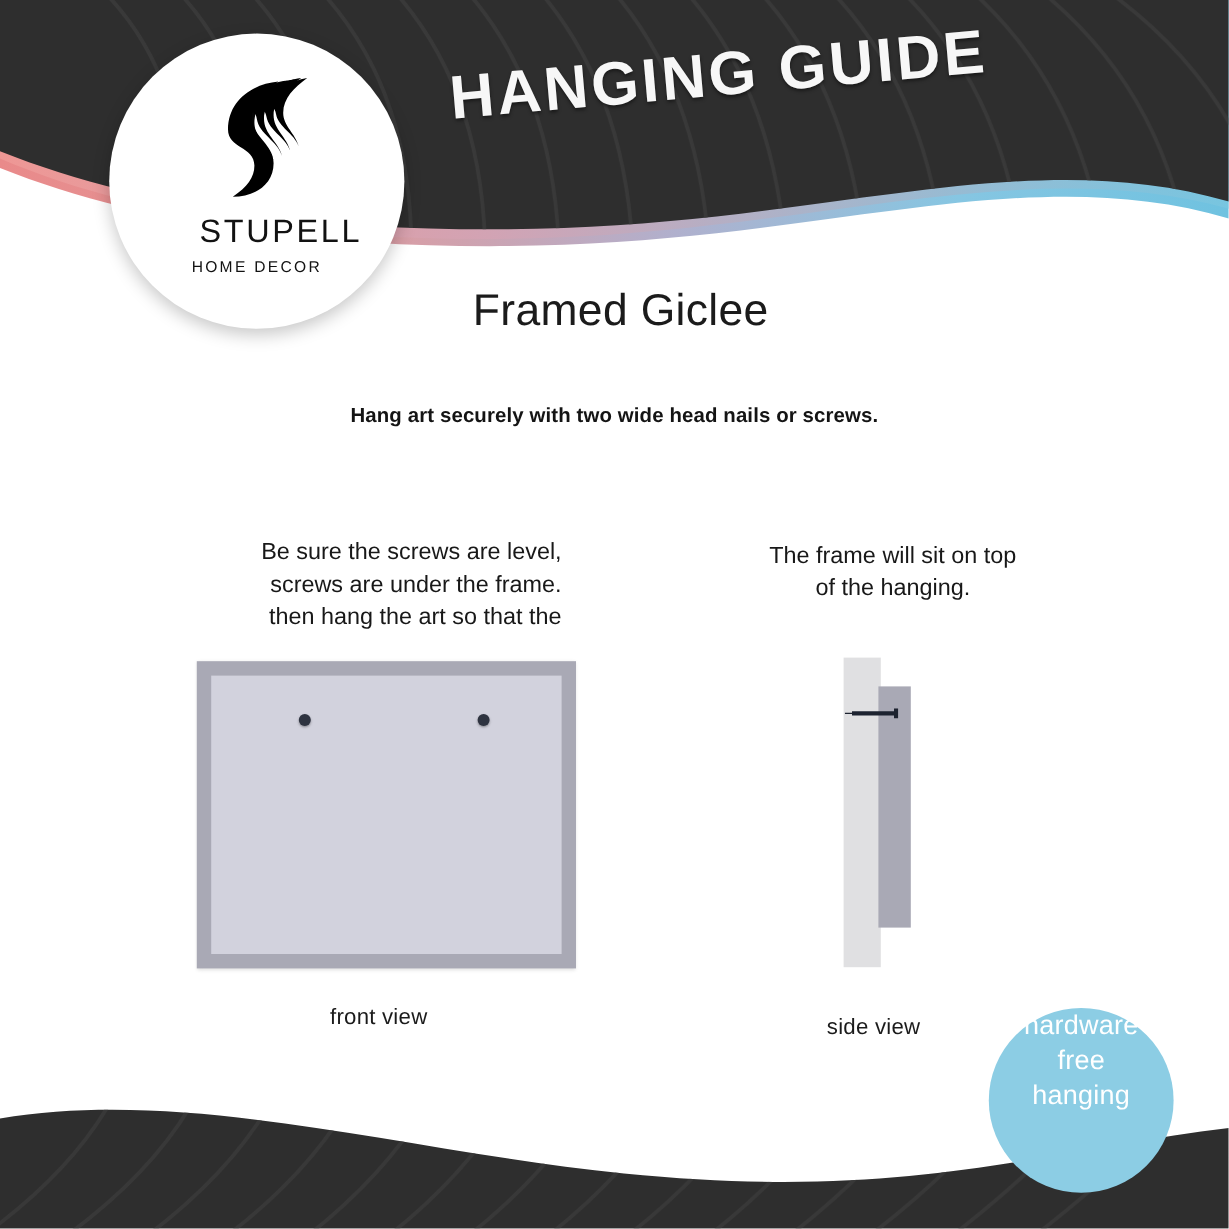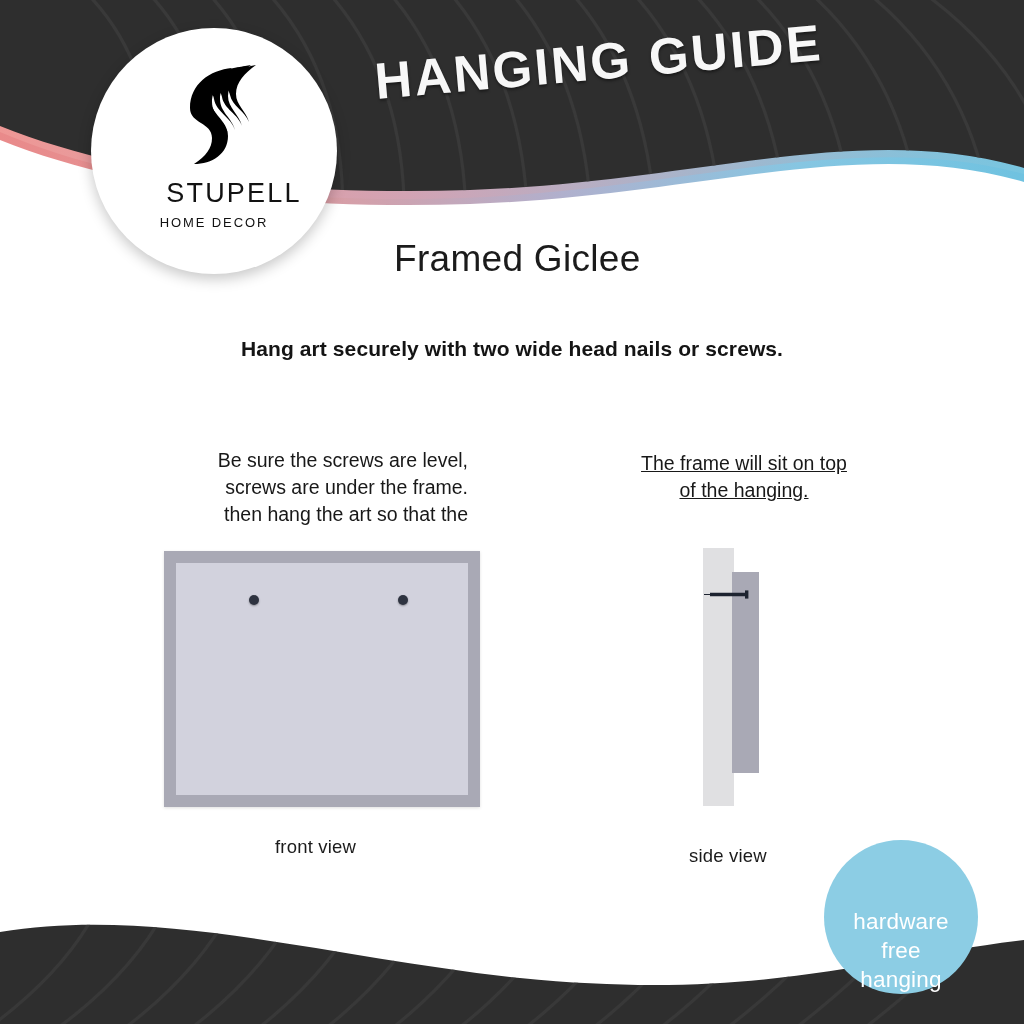--- a/index.html
+++ b/index.html
@@ -74,21 +74,21 @@
     white-space:nowrap;
     margin-left:22px;
   }
 
   
   #main-instruction{
     position:absolute;
     left:0; top:337px;
     width:1024px;
     text-align:center;
-    font-size:21px;
+    font-size:17px;
     font-weight:600;
     color:#141414;
     letter-spacing:0.1px;
   }
 
   
   .caption{
     position:absolute;
     font-size:19.5px;
     font-weight:500;
@@ -97,21 +97,20 @@
   }
   #front-caption{
     left:168px; top:447px;
     width:300px;
     text-align:right;
   }
   #side-caption{
     left:600px; top:450px;
     width:288px;
     text-align:center;
-    text-decoration:underline;
   }
   .caption span{ display:block; }
 
   
   #front-view-diagram{
     position:absolute;
     left:164px; top:551px;
     width:316px; height:256px;
     background:#a9a9b5;
     box-shadow:0 1px 3px rgba(0,0,0,0.13);
@@ -170,21 +169,21 @@
   
   #hardware-badge{
     position:absolute;
     left:824px; top:840px;
     width:154px; height:154px;
     border-radius:50%;
     background:#8ccde4;
     display:flex;
     flex-direction:column;
     align-items:center;
-    justify-content:flex-end;
+    justify-content:flex-start;
     color:#ffffff;
   }
   #hardware-badge span{
     display:block;
     font-size:22.5px;
     font-weight:400;
     line-height:1.29;
     text-align:center;
     letter-spacing:0.2px;
   }

